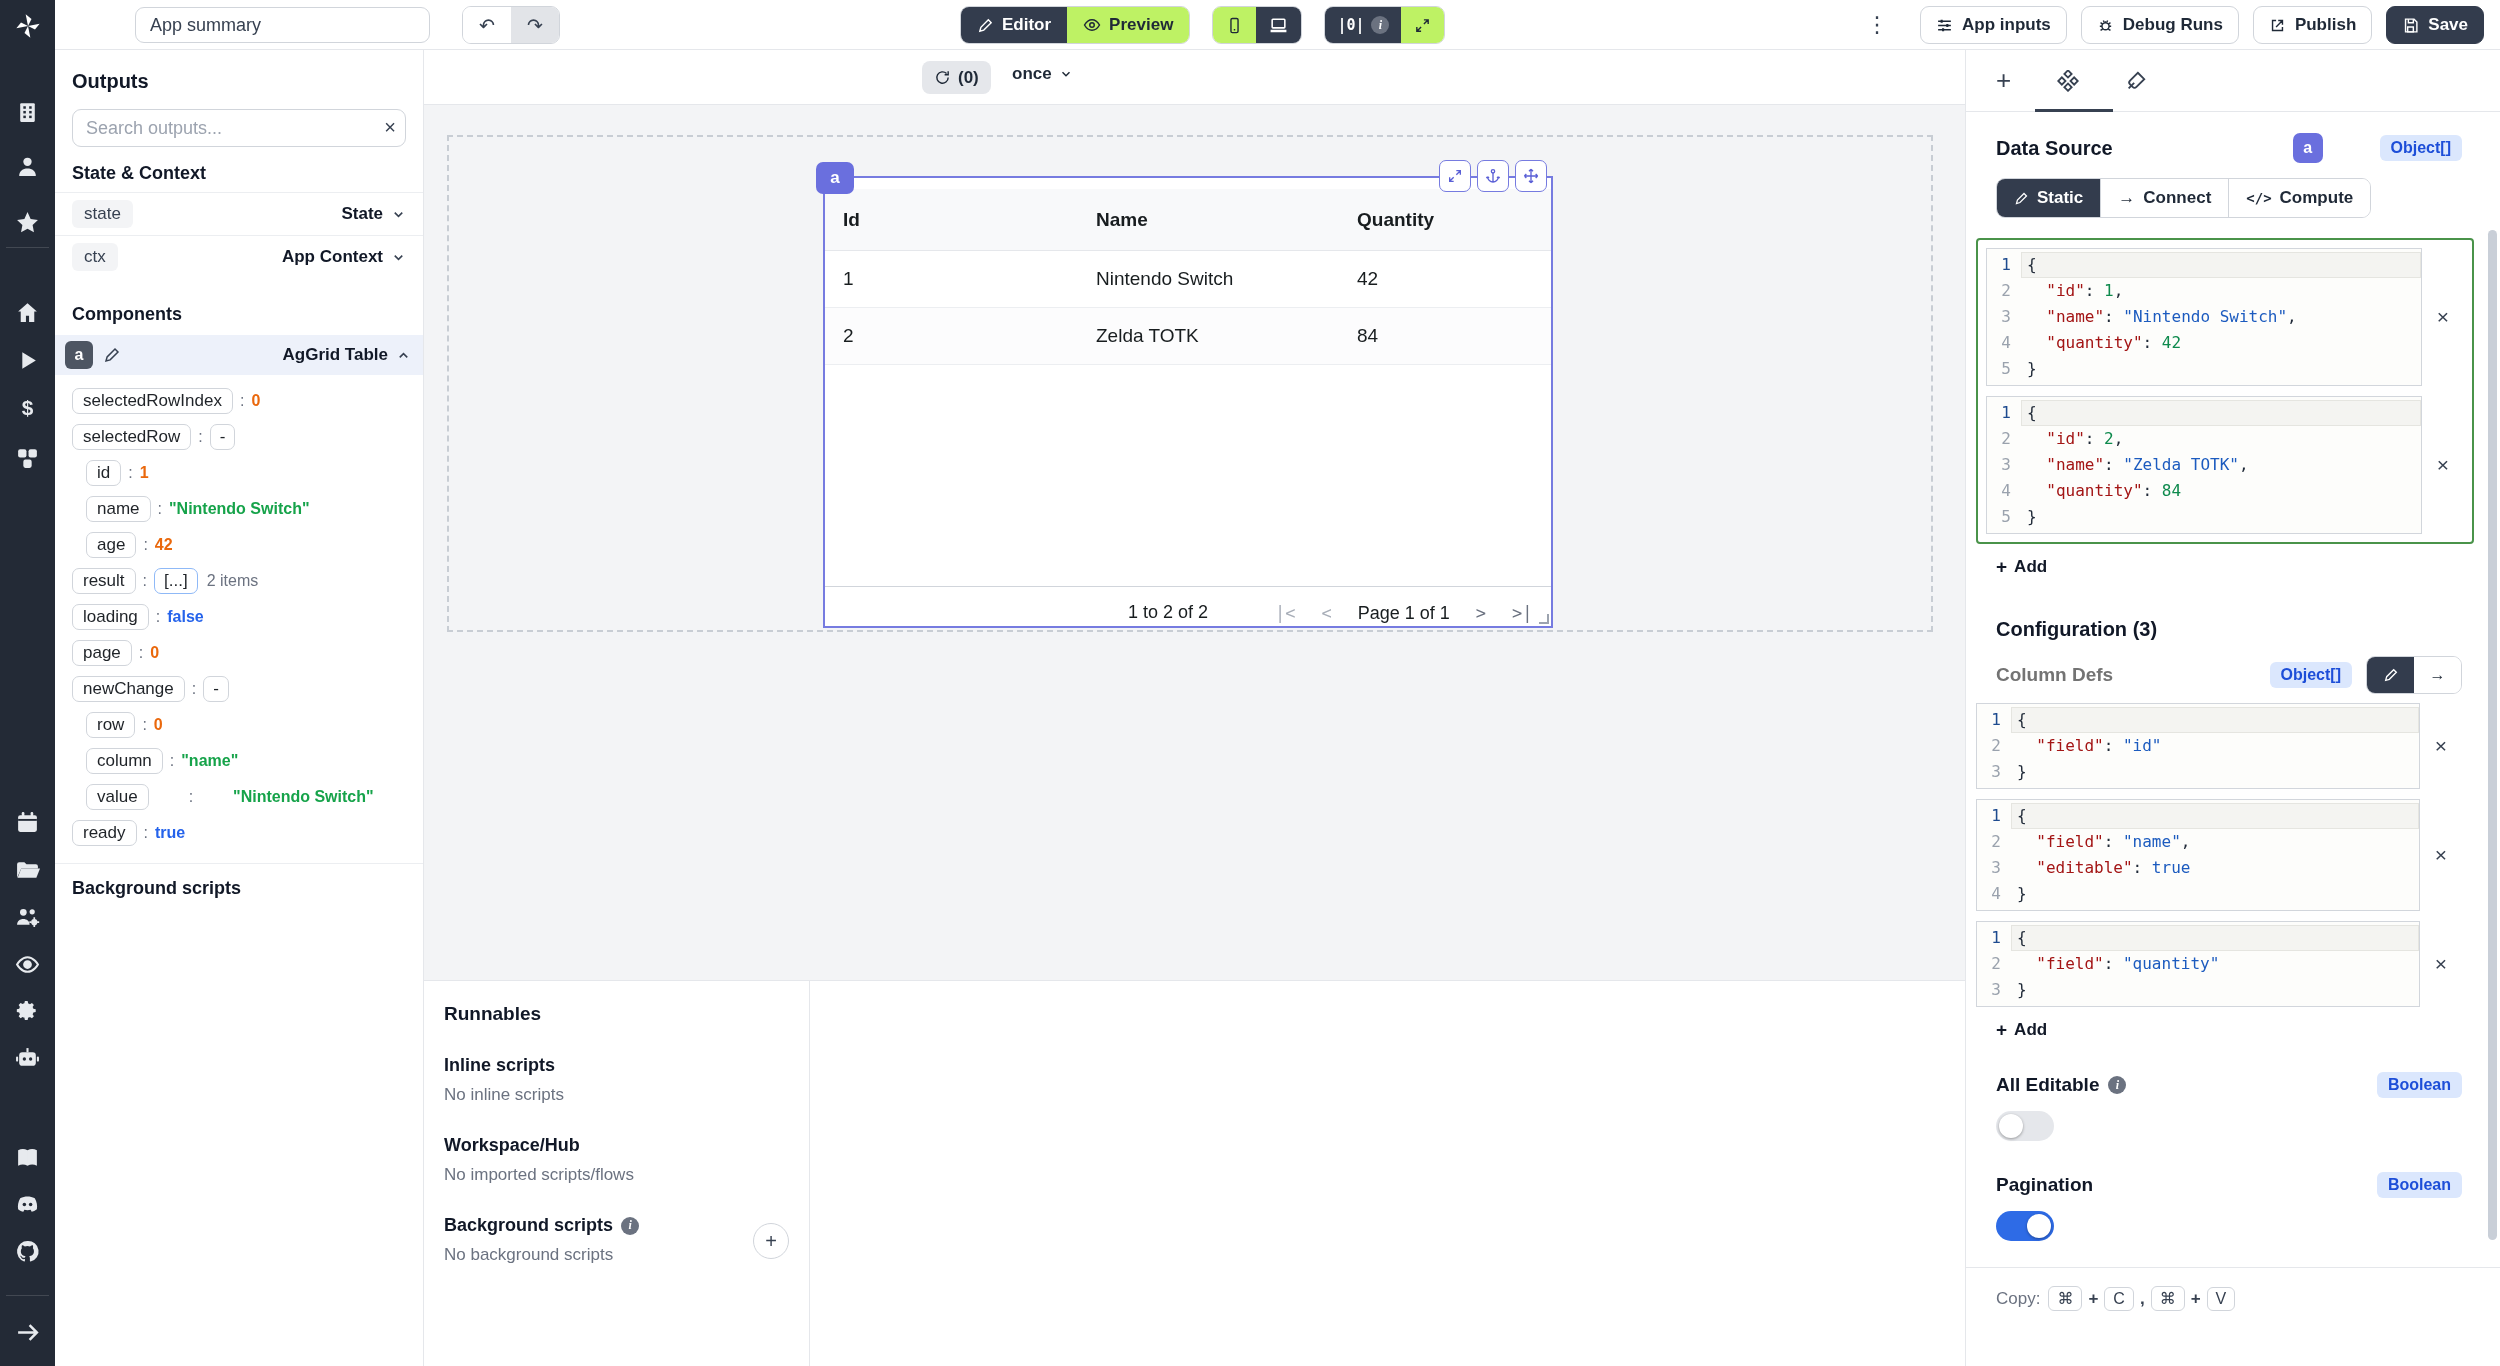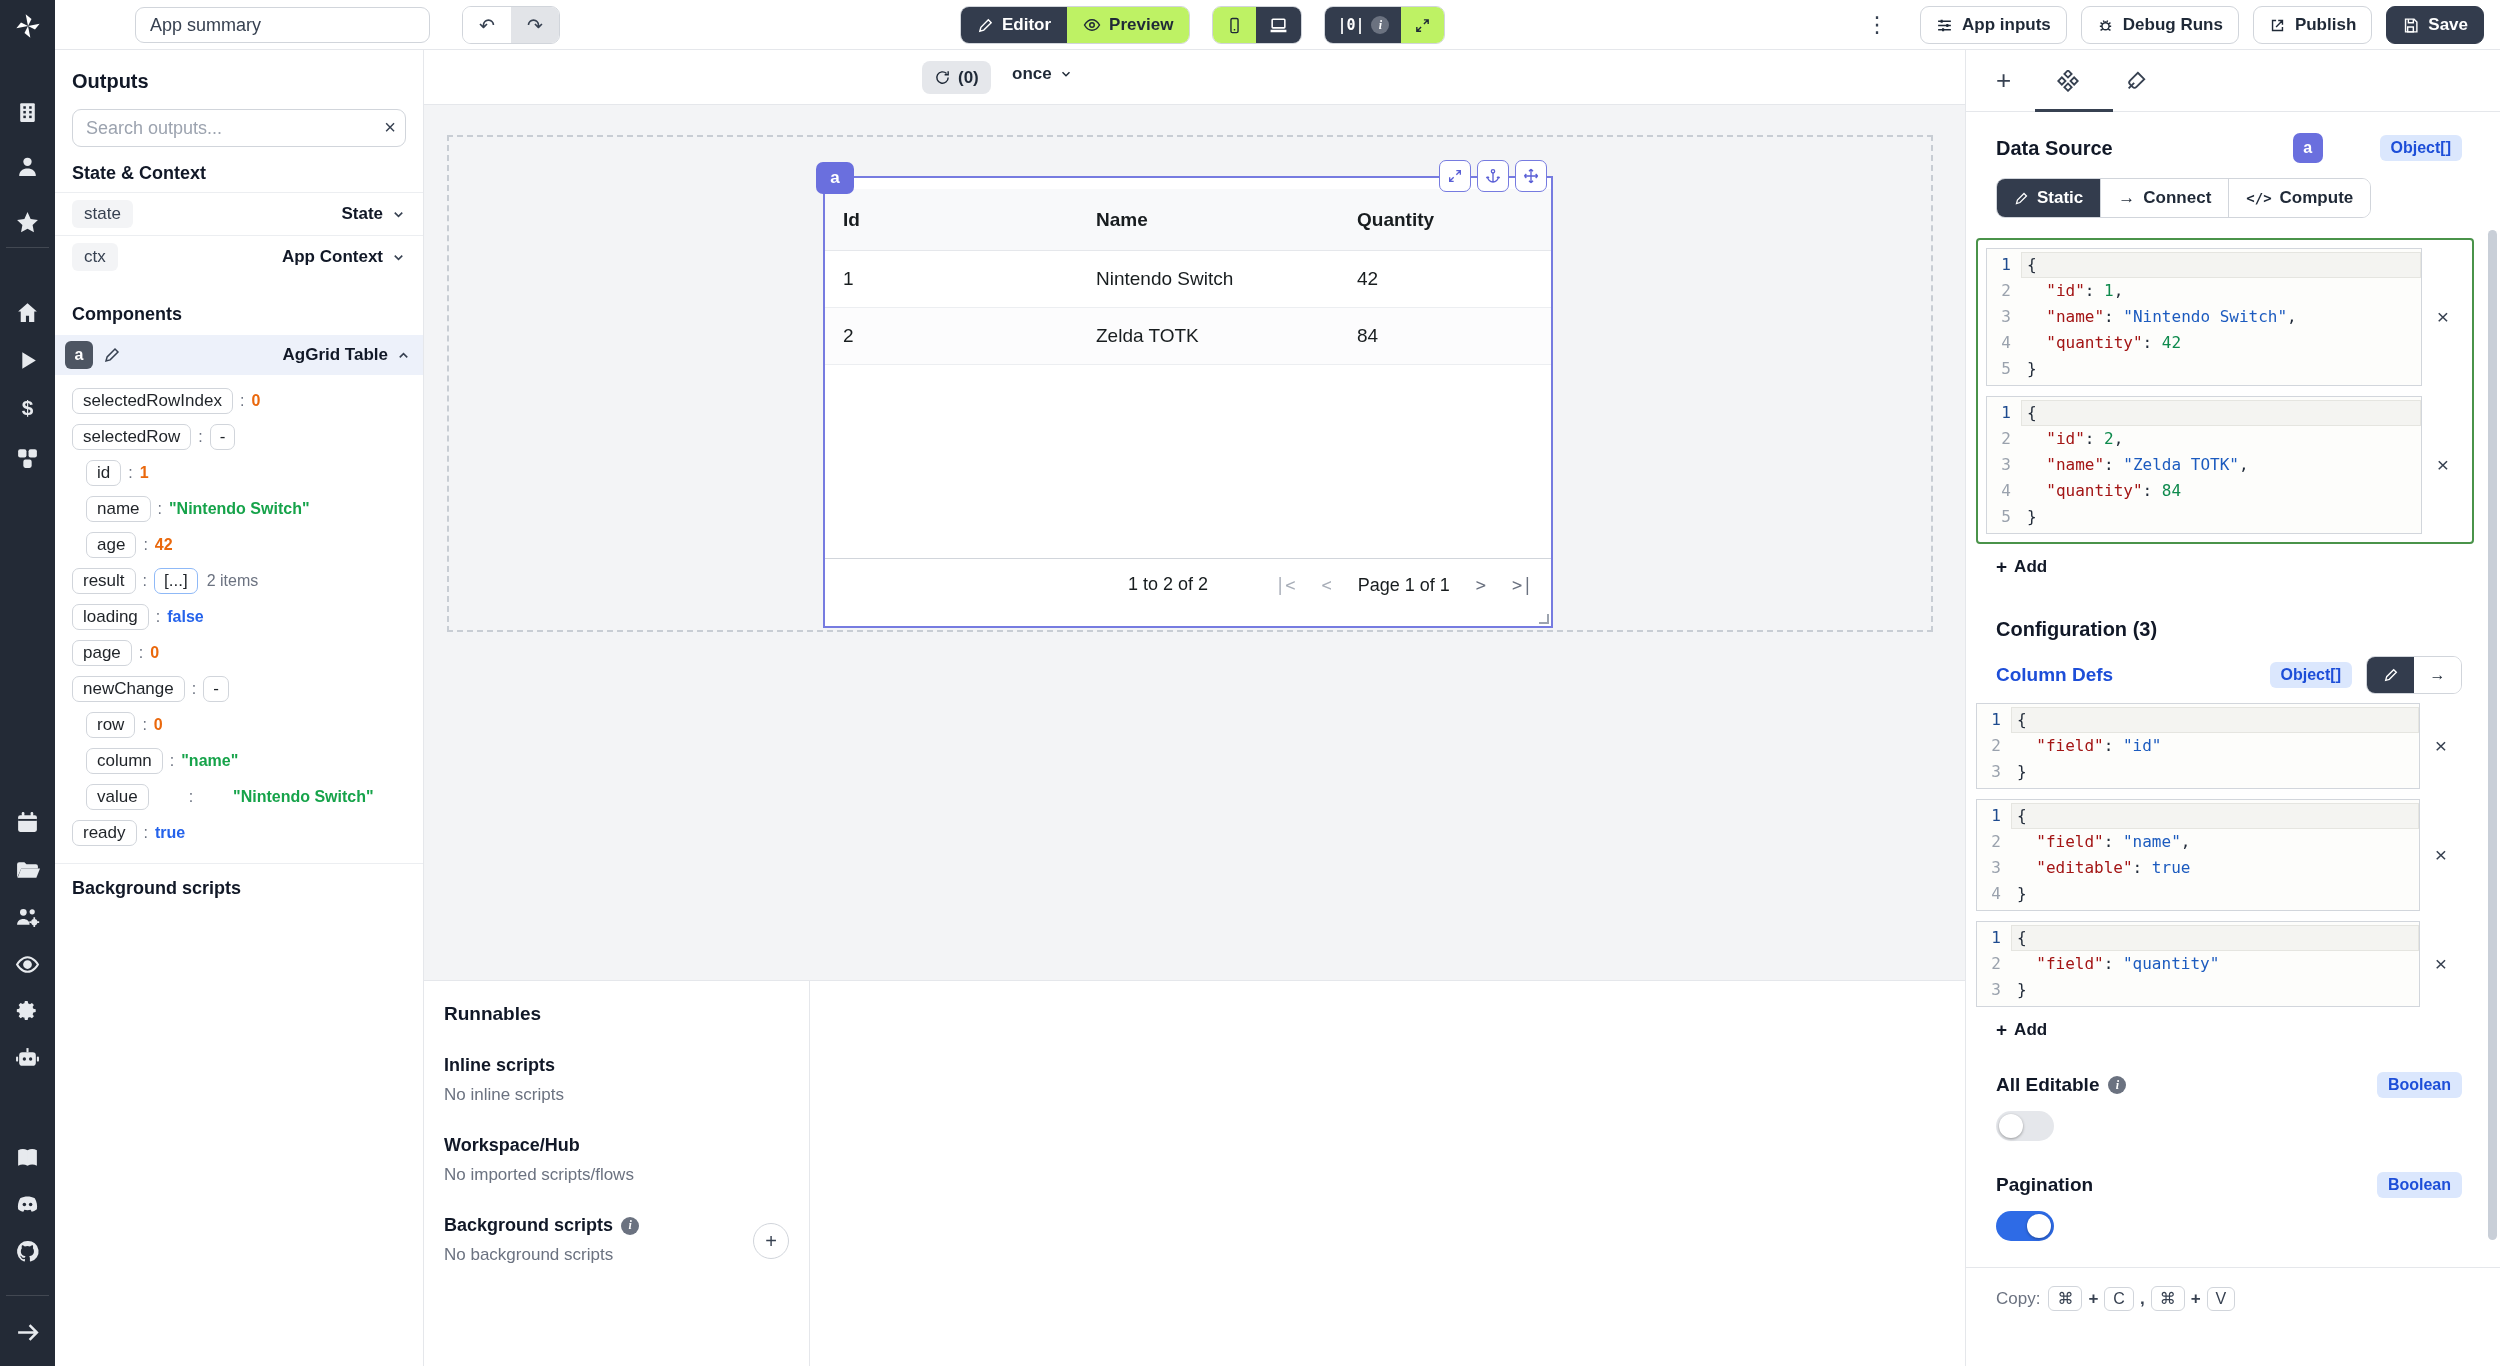--- a/index.html
+++ b/index.html
@@ -72,21 +72,21 @@
 
   
   .tbl-comp { position:absolute; left:399px; top:71px; width:730px; height:452px; background:#fff; border:2px solid #767be0; }
   .tbl-badge { position:absolute; left:-9px; top:-16px; width:38px; height:32px; background:#6a6fde; color:#fff; border-radius:7px; display:flex; align-items:center; justify-content:center; font-size:17px; font-weight:bold; z-index:3; }
   .tbl-ctrls { position:absolute; right:4px; top:-18px; display:flex; gap:6px; z-index:3; }
   .tbl-ctrl { width:32px; height:32px; background:#fff; border:1.5px solid #767be0; border-radius:7px; display:flex; align-items:center; justify-content:center; color:#5a5fd6; cursor:pointer; }
   .tbl-inner { position:absolute; inset:0; padding-top:11px; }
   .thead { display:grid; grid-template-columns:253px 261px 1fr; padding-left:18px; height:62px; align-items:center; background:#f8f9fa; border-bottom:1px solid #e5e7eb; font-size:19px; font-weight:bold; color:#181d1f; }
   .trow { display:grid; grid-template-columns:253px 261px 1fr; padding-left:18px; height:57px; align-items:center; border-bottom:1px solid #eceef1; font-size:19px; color:#181d1f; }
   .trow:nth-child(2) { background:#fcfcfd; }
-  .tfoot { position:absolute; left:0; right:0; bottom:0; height:68px; border-top:1px solid #d1d5db; font-size:18px; color:#181d1f; }
+  .tfoot { position:absolute; left:0; right:0; bottom:0; height:40px; border-top:1px solid #d1d5db; font-size:18px; color:#181d1f; }
   .tf-range { position:absolute; left:303px; top:15px; }
   .tf-pager { position:absolute; left:450px; top:0; height:52px; display:flex; align-items:center; gap:26px; }
   .pg-ic { color:#a8aeb8; font-size:17px; cursor:pointer; font-family:"DejaVu Sans Mono",monospace; }
   .pg-ic.en { color:#6b7280; }
   .resize-h { position:absolute; right:2px; bottom:2px; width:10px; height:10px; border-right:2px solid #9ca3af; border-bottom:2px solid #9ca3af; cursor:nwse-resize; }
 
   
   .bottom-panel { position:absolute; left:0; top:930px; width:1541px; height:386px; background:#fff; border-top:1px solid #e5e7eb; display:flex; }
   .bp-left { width:386px; border-right:1px solid #e5e7eb; padding:22px 20px; position:relative; }
   .bp-title { font-size:19px; font-weight:bold; color:#111827; }
@@ -97,21 +97,21 @@
 
   
   .right-panel { position:absolute; left:1965px; top:50px; width:535px; height:1316px; background:#fff; border-left:1px solid #e5e7eb; overflow:hidden; z-index:10; }
   .rp-tabs { height:62px; border-bottom:1px solid #e5e7eb; position:relative; display:flex; align-items:center; gap:46px; padding-left:30px; }
   .rp-tab { color:#374151; cursor:pointer; display:flex; align-items:center; }
   .rp-tab-underline { position:absolute; left:69px; bottom:-1px; width:78px; border-bottom:3px solid #374151; }
   .rp-content { padding:0 38px 0 30px; position:relative; }
   .rp-row { display:flex; align-items:center; }
   .ds-row { margin-top:18px; height:36px; }
   .rp-h1 { font-size:20px; font-weight:bold; color:#111827; }
-  .rp-h2 { font-size:19px; font-weight:bold; color:#1d4ed8; }
+  .rp-h2 { font-size:19px; font-weight:bold; color:#737373; }
   .a-badge { width:30px; height:30px; background:#6a6fde; color:#fff; border-radius:7px; display:flex; align-items:center; justify-content:center; font-size:16px; font-weight:bold; margin-left:180px; }
   .type-badge { margin-left:auto; background:#dbe7fd; color:#1d4ed8; font-size:16px; font-weight:bold; padding:4px 11px; border-radius:6px; }
   .modes { margin-top:12px; display:flex; border:1px solid #d1d5db; border-radius:9px; overflow:hidden; height:40px; width:fit-content; }
   .mode { display:flex; align-items:center; gap:8px; padding:0 17px; font-size:17px; font-weight:bold; color:#1f2937; background:#fff; border-left:1px solid #d1d5db; cursor:pointer; }
   .mode:first-child { border-left:none; }
   .mode.active { background:#333c4d; color:#fff; }
   .green-box { margin:20px -12px 0 -20px; border:2px solid #4a934a; border-radius:4px; padding:8px; display:flex; flex-direction:column; gap:10px; }
   .ed-wrap { display:flex; align-items:center; }
   .ed { flex:1; border:1px solid #d2d6dc; background:#fdfdfb; font-family:"DejaVu Sans Mono",monospace; font-size:16px; line-height:26px; padding:3px 0; }
   .ed-row { display:flex; }

